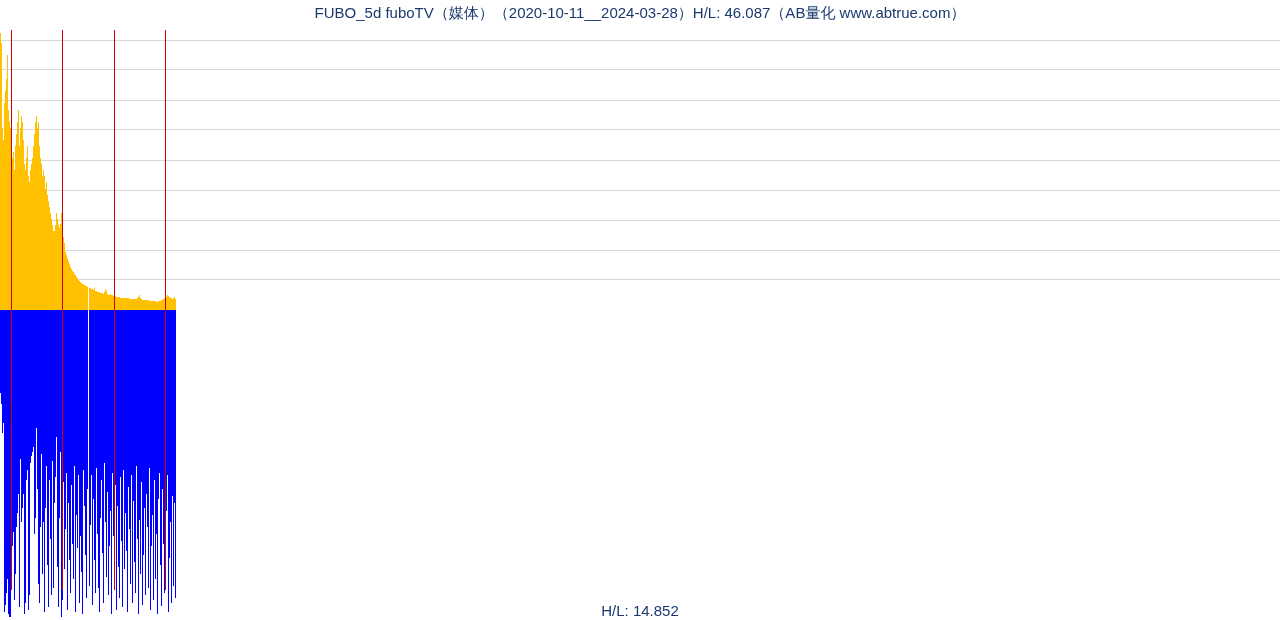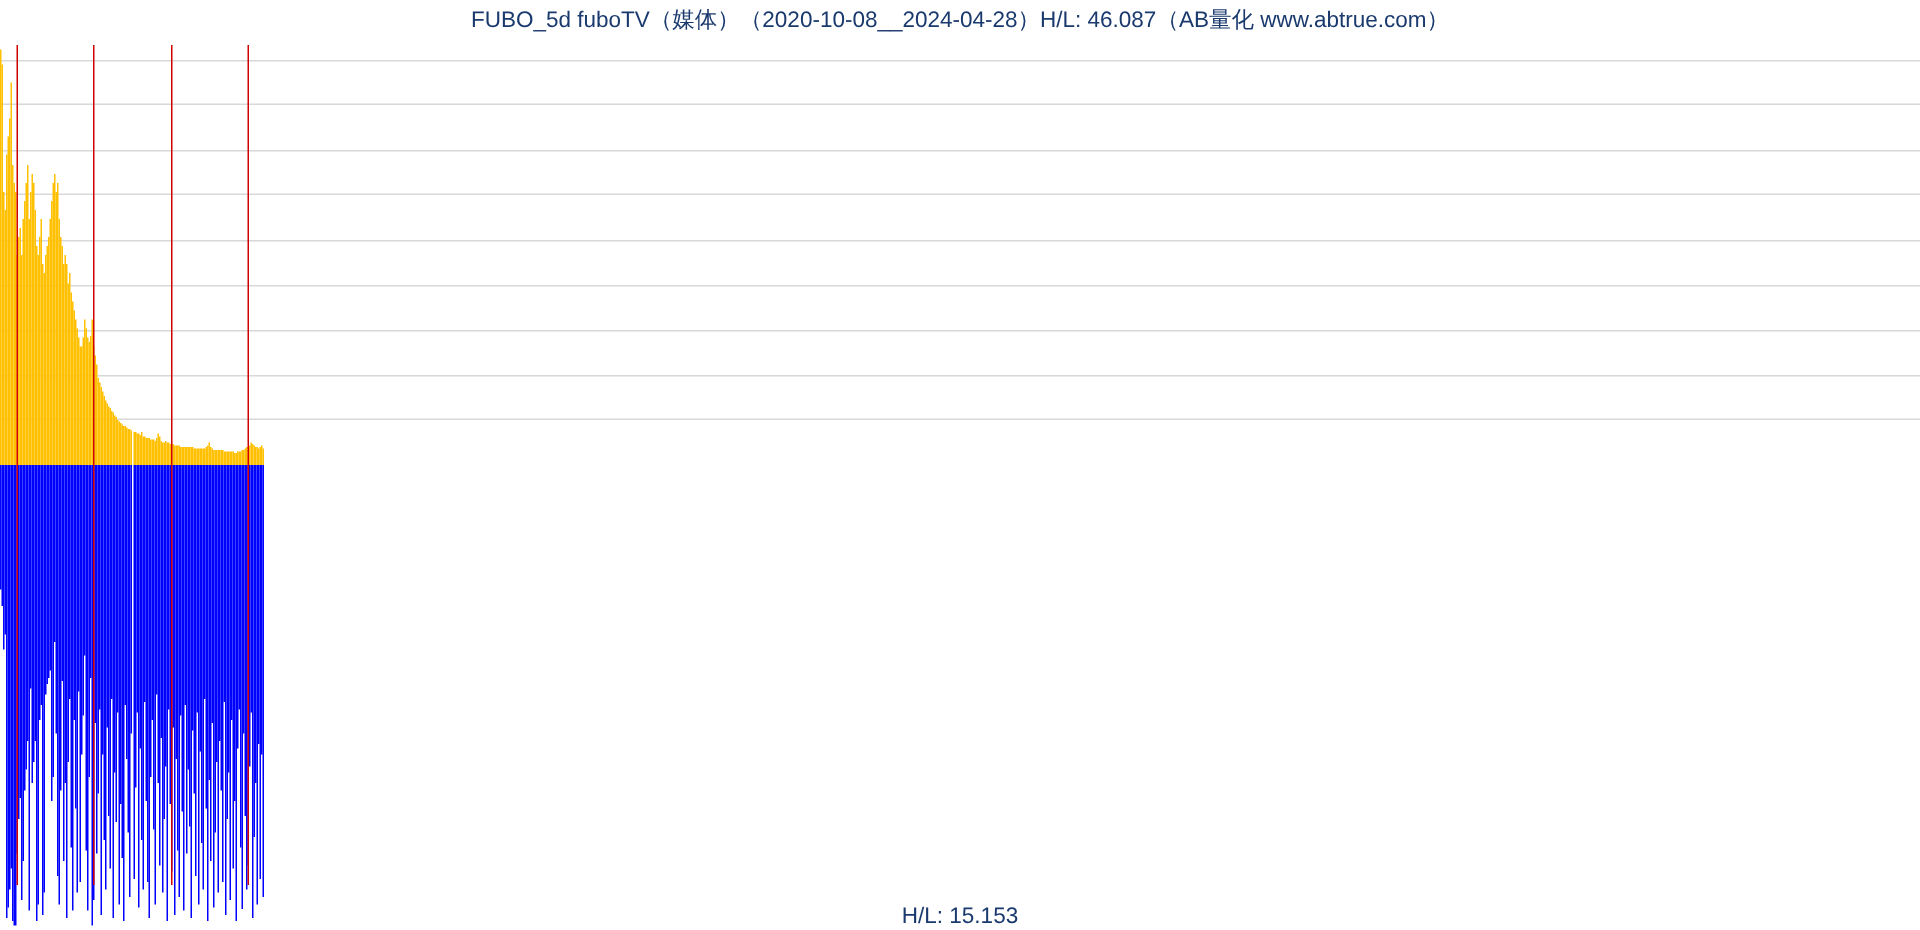--- a/index.html
+++ b/index.html
@@ -70,21 +70,21 @@
       left: 0;
       right: 0;
       text-align: center;
       font-size: 15px;
       color: #1a3a6e;
     }
   </style>
 </head>
 <body>
 
-<div class="title">FUBO_5d fuboTV（媒体）（2020-10-08__2024-04-28）H/L: 46.087（AB量化  www.abtrue.com）</div>
+<div class="title">FUBO_5d fuboTV（媒体）（2020-10-11__2024-03-28）H/L: 46.087（AB量化  www.abtrue.com）</div>
 
 <div class="chart-container">
   <div id="gridlines">
       <div class="gridline" style="top: 279.2px;"></div>
       <div class="gridline" style="top: 249.8px;"></div>
       <div class="gridline" style="top: 220.4px;"></div>
       <div class="gridline" style="top: 189.6px;"></div>
       <div class="gridline" style="top: 160.2px;"></div>
       <div class="gridline" style="top: 129.4px;"></div>
       <div class="gridline" style="top: 100px;"></div>
@@ -446,13 +446,13 @@
       <div class="bar-lower" style="left: 174.994px; width: 1.00571px; height: 287.784px;"></div>
     </div>
   <div id="redlines">
       <div class="redline" style="left: 11.0629px; top: 30px; height: 560px;"></div>
       <div class="redline" style="left: 62.3543px; top: 30px; height: 560px;"></div>
       <div class="redline" style="left: 113.646px; top: 30px; height: 560px;"></div>
       <div class="redline" style="left: 164.937px; top: 30px; height: 560px;"></div>
     </div>
 </div>
 
-<div class="bottom-label">H/L: 15.153</div>
+<div class="bottom-label">H/L: 14.852</div>
 
 </body></html>

